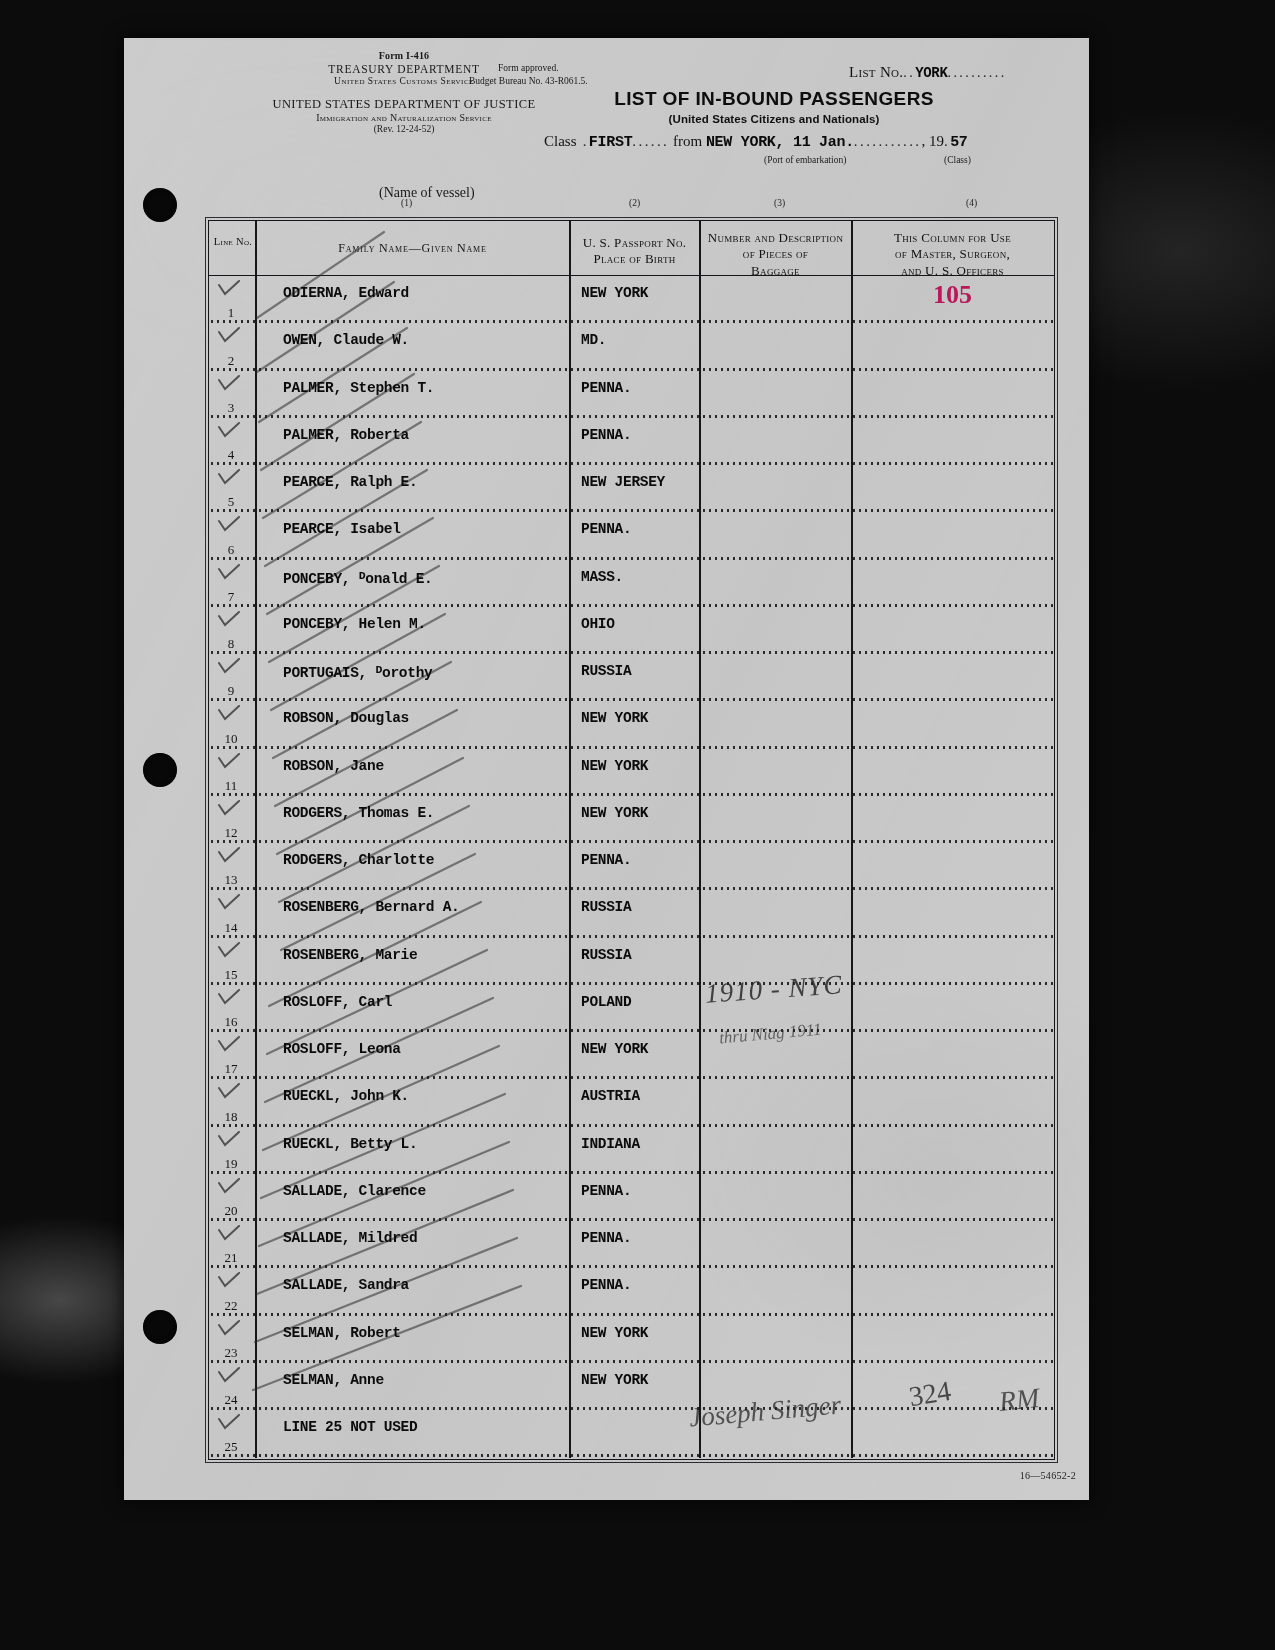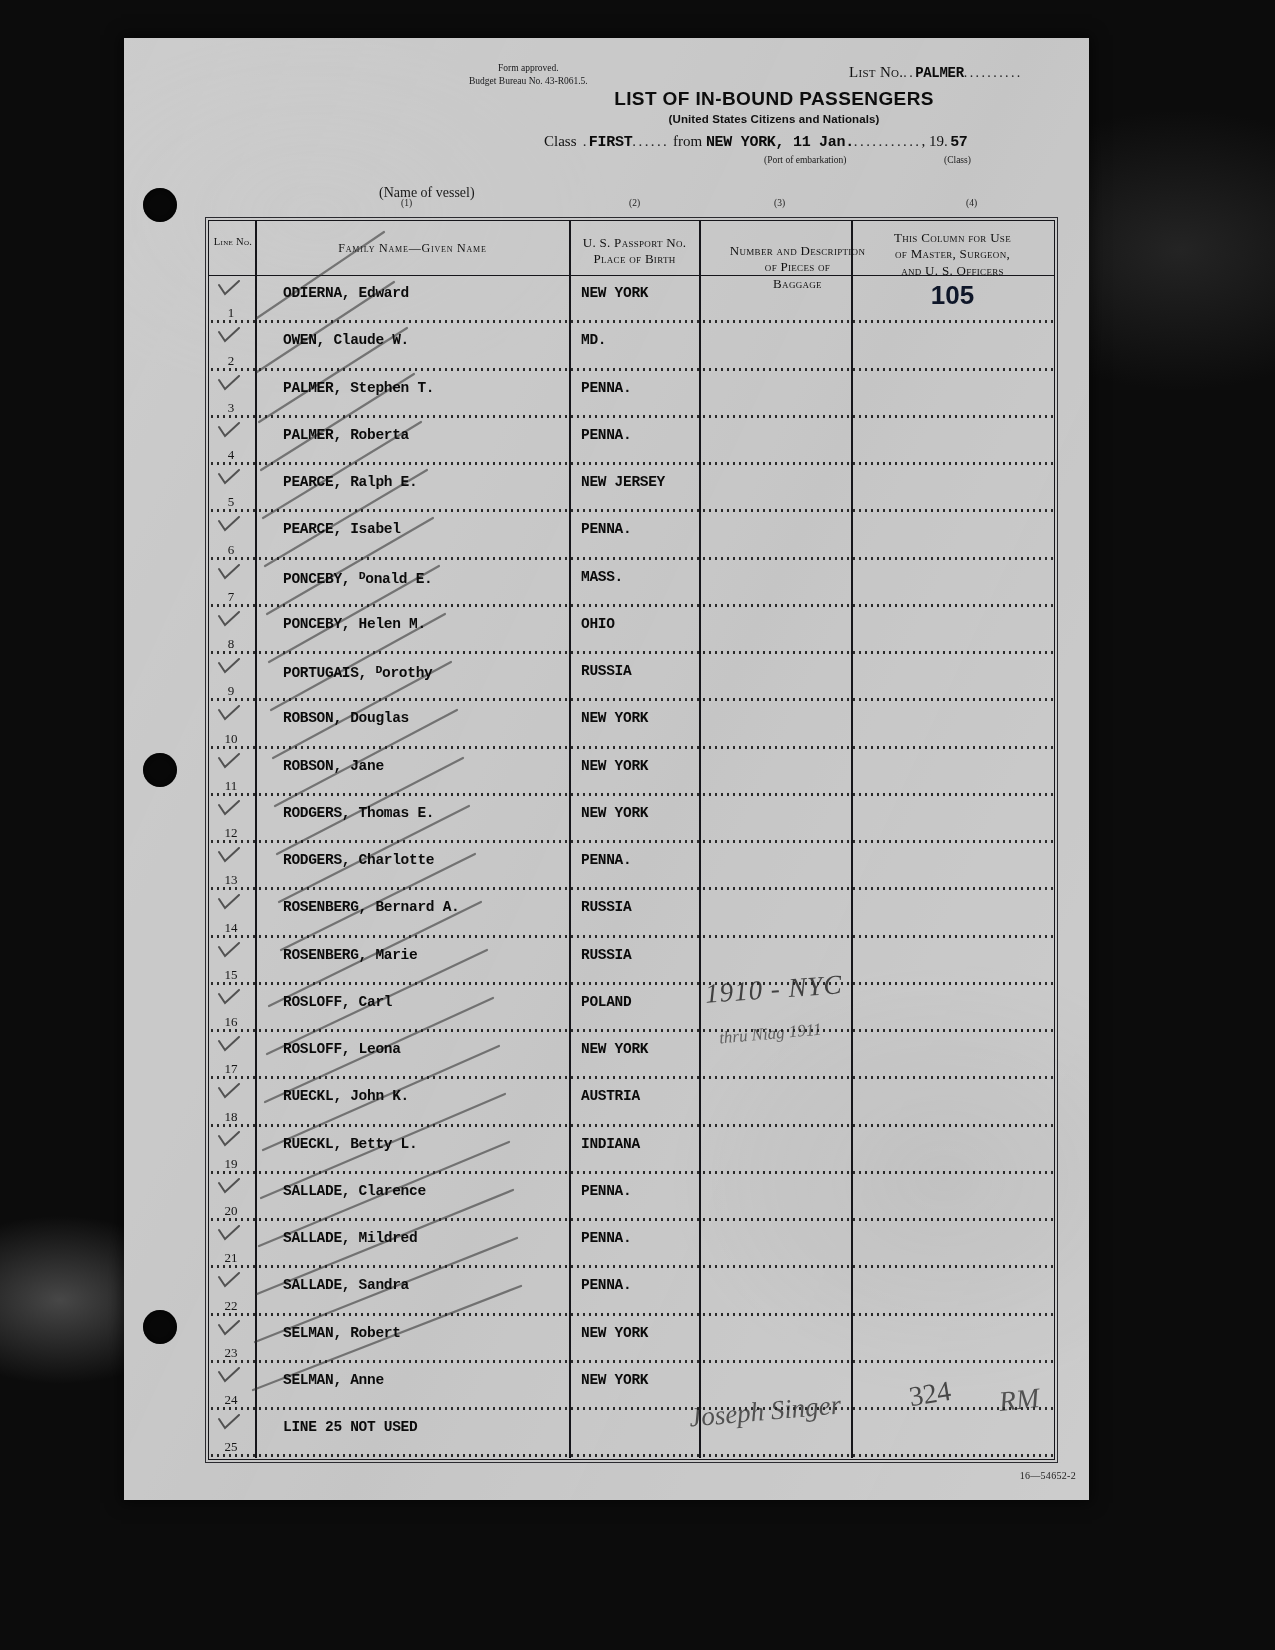--- a/index.html
+++ b/index.html
@@ -102,40 +102,40 @@
   #thead{position:relative;height:54px;border-bottom:1.5px solid #15151a;}
   .vline{position:absolute;top:0;bottom:0;width:1.5px;background:#15151a;}
   #v1{left:46px;} #v2{left:360px;} #v3{left:490px;} #v4{left:642px;}
   .th{
     position:absolute;text-align:center;color:#111;
     font-variant:small-caps;font-size:13px;line-height:1.25;letter-spacing:.3px;
   }
   #th-line{left:2px;top:14px;width:44px;font-size:10.5px;}
   #th-name{left:48px;top:20px;width:311px;font-size:12px;letter-spacing:.8px;}
   #th-pass{left:362px;top:14px;width:127px;}
-  #th-bag{left:492px;top:22px;width:149px;margin-left:22px;}
+  #th-bag{left:492px;top:9px;width:149px;}
   #th-off{left:644px;top:9px;width:199px;}
 
   #tbody{position:relative;height:1182px;}
   .row{position:relative;height:47.25px;}
   .rownum{
     position:absolute;left:0;width:44px;text-align:center;bottom:2px;
     font-size:13px;color:#161616;font-family:"Liberation Serif",serif;
   }
   .cell-name{
     position:absolute;left:74px;top:9px;width:280px;
     font-size:14.5px;white-space:nowrap;
   }
   .cell-birth{
     position:absolute;left:372px;top:9px;width:118px;
     font-size:14.5px;white-space:nowrap;
   }
   .cell-stamp{
     position:absolute;left:644px;top:4px;width:199px;text-align:center;
-    font-family:Liberation Sans, sans-serif;font-weight:bold;font-size:26px;color:#0f172a;
+    font-family:Liberation Serif, serif;font-weight:bold;font-size:26px;color:#be185d;
   }
   .raised{font-size:11.5px;vertical-align:.32em;}
   
   .leader{
     position:absolute;left:0;right:0;bottom:0;height:3px;
     background-image:radial-gradient(circle, #1d1d1d 38%, rgba(0,0,0,0) 40%);
     background-size:6px 3px;background-repeat:repeat-x;
     opacity:.92;
   }
   
@@ -169,28 +169,36 @@
 <div id="scan-backdrop"></div>
 
 <div id="paper">
 
   <div class="punch" id="punch-1"></div>
   <div class="punch" id="punch-2"></div>
   <div class="punch" id="punch-3"></div>
 
   <div id="header">
 
+    <div class="hdr-left">
+      <div class="l1">Form I-416</div>
+      <div class="l2">TREASURY DEPARTMENT</div>
+      <div class="l3">United States Customs Service</div>
+      <div class="l4">UNITED STATES DEPARTMENT OF JUSTICE</div>
+      <div class="l5">Immigration and Naturalization Service</div>
+      <div class="l6">(Rev. 12-24-52)</div>
+    </div>
 
     <div id="form-approved">
       <div>Form approved.</div>
       <div>Budget Bureau No. 43-R061.5.</div>
     </div>
 
     <div id="list-no-line">
-      <span class="cap">List No.</span><span class="dots">..</span><span class="tw">PALMER</span><span class="dots">..........</span>
+      <span class="cap">List No.</span><span class="dots">..</span><span class="tw">YORK</span><span class="dots">..........</span>
     </div>
 
     <div id="main-title">LIST OF IN-BOUND PASSENGERS</div>
     <div id="sub-title">(United States Citizens and Nationals)</div>
 
     <div id="class-line">
       <span>Class</span><span class="dots"> .</span><span class="tw">FIRST</span><span class="dots">......</span>
       <span>from</span>
       <span class="dots"> </span><span class="tw">NEW YORK, 11 Jan.</span><span class="dots">...........</span>, <span>19</span><span class="dots">.</span><span class="tw">57</span>
     </div>

